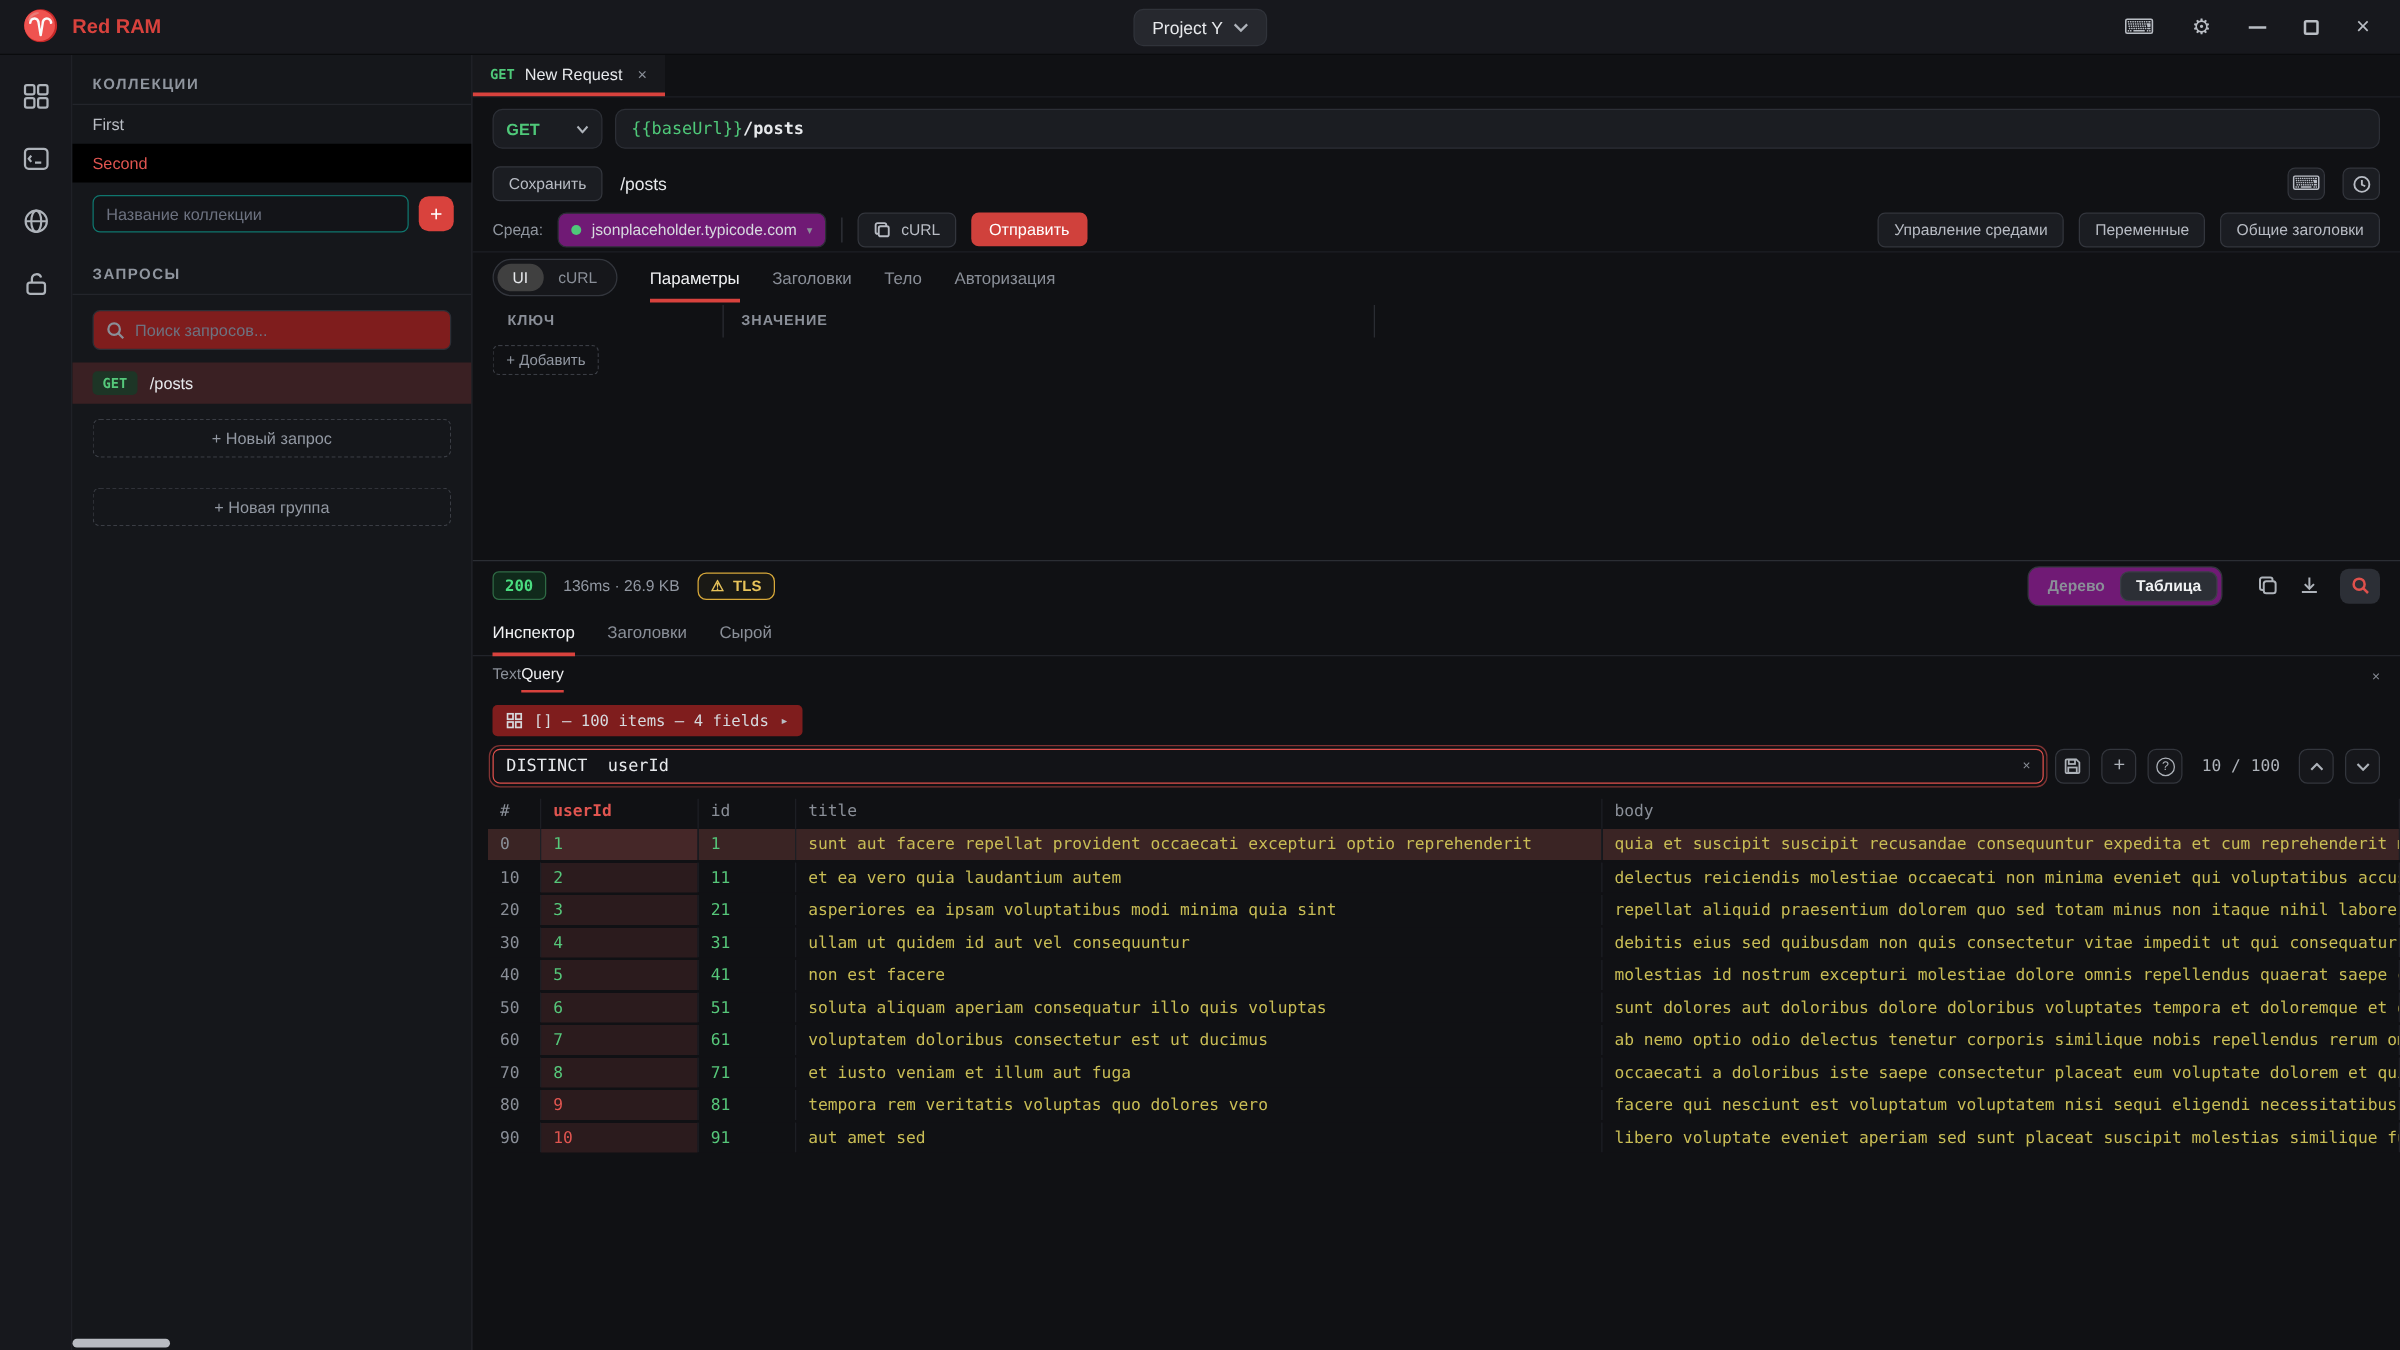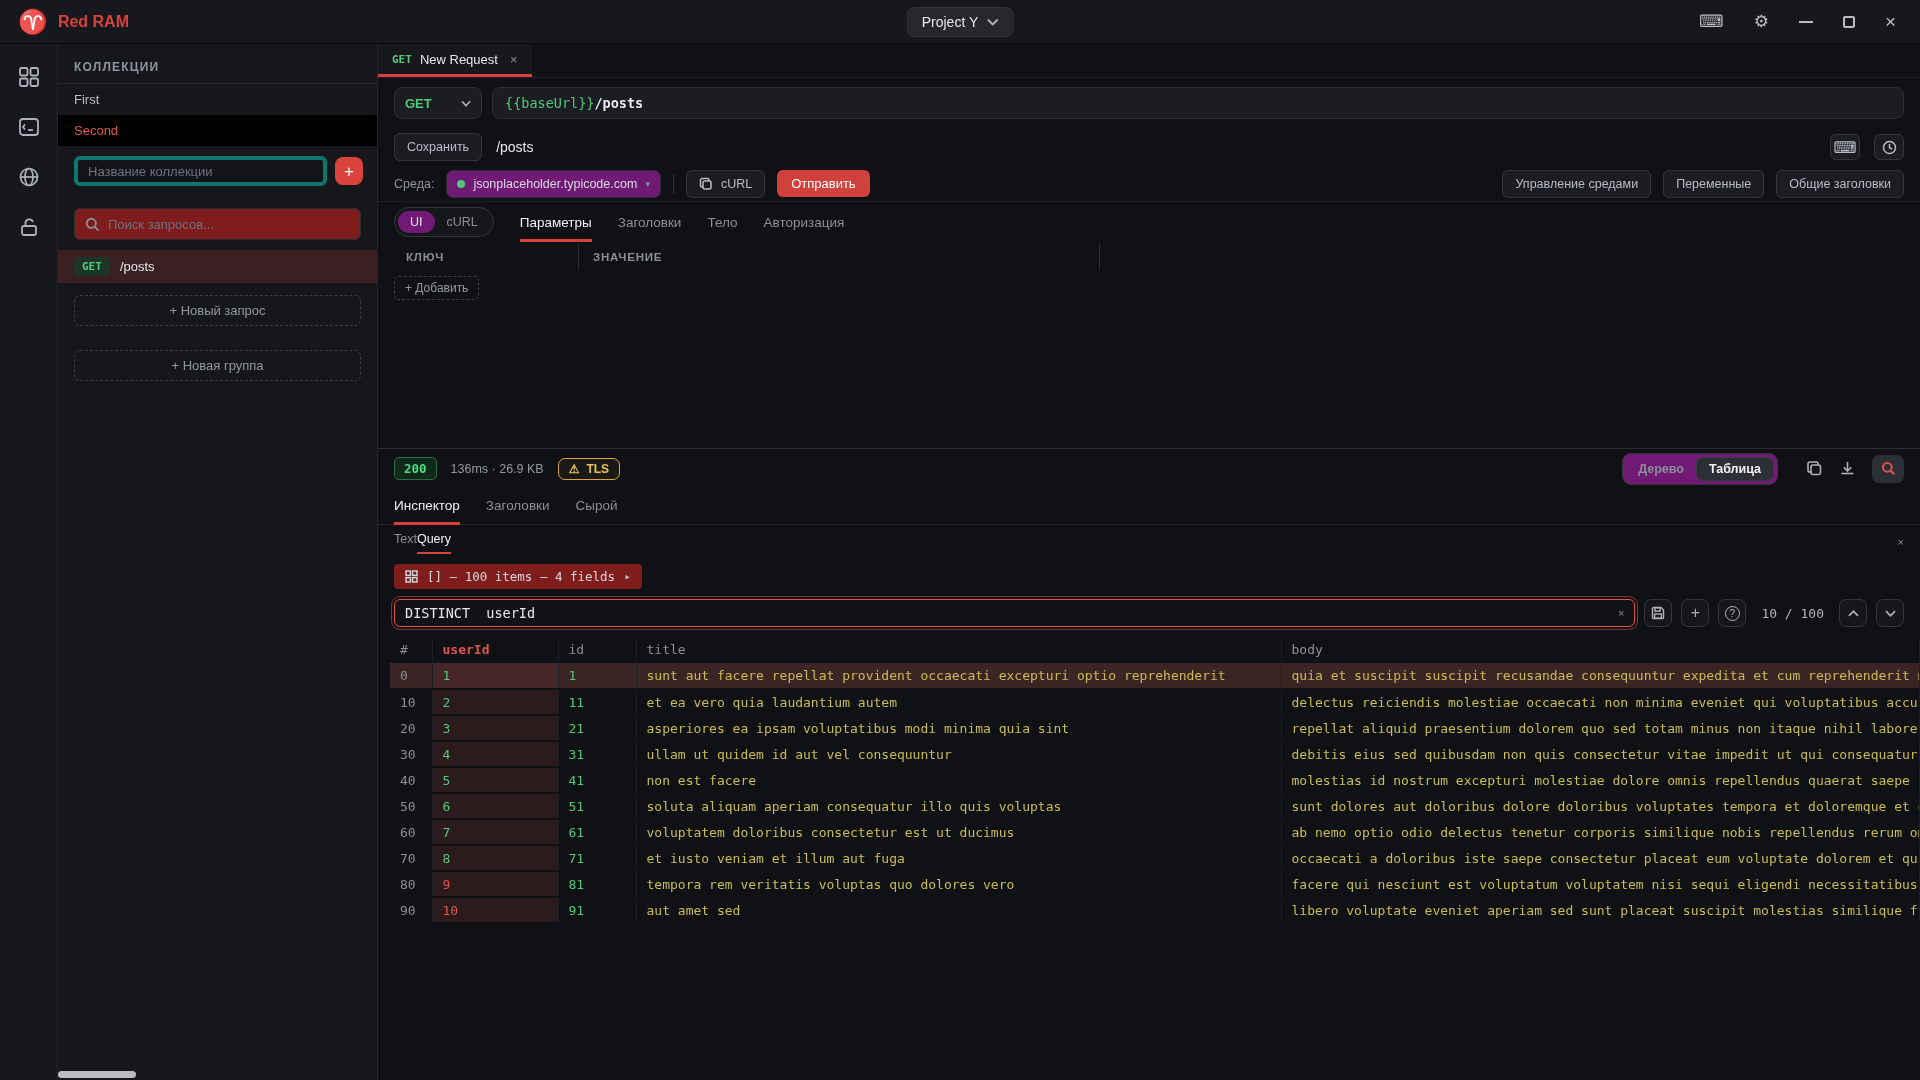--- a/index.html
+++ b/index.html
@@ -29,21 +29,21 @@
           display:flex; flex-direction:column; align-items:center; padding-top:22px; gap:28px; }
   .rail .ric { color:#aeb3ba; cursor:pointer; }
 
   
   .sidebar { width:320px; background:#15171b; border-right:1px solid #23252b; position:relative; }
   .side-h { padding:16px 16px 9px; font-size:12px; font-weight:bold; letter-spacing:1.2px;
             color:#8f959e; border-bottom:1px solid #23252b; }
   .col-item { padding:8px 16px; font-size:13px; color:#b9bdc4; cursor:pointer; }
   .col-item.active { background:#000000; color:#e05550; }
   .newcol-row { display:flex; gap:8px; padding:10px 14px 10px 16px; align-items:center; }
-  .newcol-row input { flex:1; height:30px; background:#131418; border:4px solid #0f766e;
+  .newcol-row input { flex:1; height:30px; background:#131418; border:1px solid #0f766e;
             border-radius:6px; color:#c7cbd2; font-size:13px; padding:0 10px;
             font-family:"Liberation Sans",sans-serif; }
   .newcol-row input::placeholder { color:#6d7280; }
   .plus-btn { width:28px; height:28px; background:#d9423d; color:#fff; border:none;
             border-radius:8px; font-size:17px; cursor:pointer; line-height:1; }
   .search-row { margin:12px 16px 10px; height:32px; background:#7f1d1d; border:1px solid #2c2f36;
             border-radius:6px; display:flex; align-items:center; gap:8px; padding:0 10px; }
   .search-row input { flex:1; background:transparent; border:none; outline:none; color:#c7cbd2;
             font-size:13px; font-family:"Liberation Sans",sans-serif; }
   .search-row input::placeholder { color:#6d7280; }
@@ -89,21 +89,21 @@
          display:flex; align-items:center; gap:8px; padding:0 10px; cursor:pointer; font-size:12.5px; color:#d7dadf; }
   .dot { width:8px; height:8px; border-radius:50%; background:#4fc879; }
   .vsep { width:1px; height:20px; background:#33363d; }
   .curl-btn { display:flex; align-items:center; gap:8px; }
   .send-btn { background:#d0413c; border:none; border-radius:6px; color:#fff; font-size:13px;
          padding:6px 14px; cursor:pointer; font-family:"Liberation Sans",sans-serif; }
 
   .mode-row { height:40px; display:flex; align-items:center; gap:26px; padding:0 16px; }
   .toggle-pill { background:#16171b; border:1px solid #33363d; border-radius:16px; height:30px;
          display:flex; align-items:center; padding:3px; cursor:pointer; }
-  .toggle-pill .on { background:#701a75; border-radius:13px; padding:4px 12px; color:#e7e9ec; font-size:12.5px; }
+  .toggle-pill .on { background:#404040; border-radius:13px; padding:4px 12px; color:#e7e9ec; font-size:12.5px; }
   .toggle-pill .off { padding:4px 12px; color:#8a8f98; font-size:12.5px; }
   .tabs { display:flex; gap:26px; height:100%; align-items:center; }
   .tab { font-size:13.5px; color:#8a8f98; height:100%; display:flex; align-items:center;
          border-bottom:3px solid transparent; cursor:pointer; padding-top:3px; }
   .tab.active { color:#f0f1f3; border-bottom-color:#d8423d; }
 
   .params-head { height:30px; display:flex; align-items:center; font-size:11.5px; color:#8a8f98;
          letter-spacing:.8px; font-weight:bold; }
   .ph-key { width:200px; padding-left:28px; }
   .ph-div { width:1px; height:26px; background:#2a2d33; }
@@ -229,20 +229,21 @@
   </div>
 
   <div class="sidebar">
     <div class="side-h">КОЛЛЕКЦИИ</div>
     <div class="col-item">First</div>
     <div class="col-item active">Second</div>
     <div class="newcol-row">
       <input placeholder="Название коллекции" style="">
       <button class="plus-btn">+</button>
     </div>
+    <div class="side-h">ЗАПРОСЫ</div>
     <div class="search-row">
       <svg width="15" height="15" viewBox="0 0 15 15" fill="none" stroke="#8a8f98" stroke-width="1.8">
           <circle cx="6.3" cy="6.3" r="4.6"></circle>
           <line x1="9.8" y1="9.8" x2="13.6" y2="13.6"></line>
         </svg>
       <input placeholder="Поиск запросов..." style="">
     </div>
     <div class="req-item">
       <span class="method-badge">GET</span>
       <span class="req-path">/posts</span>

